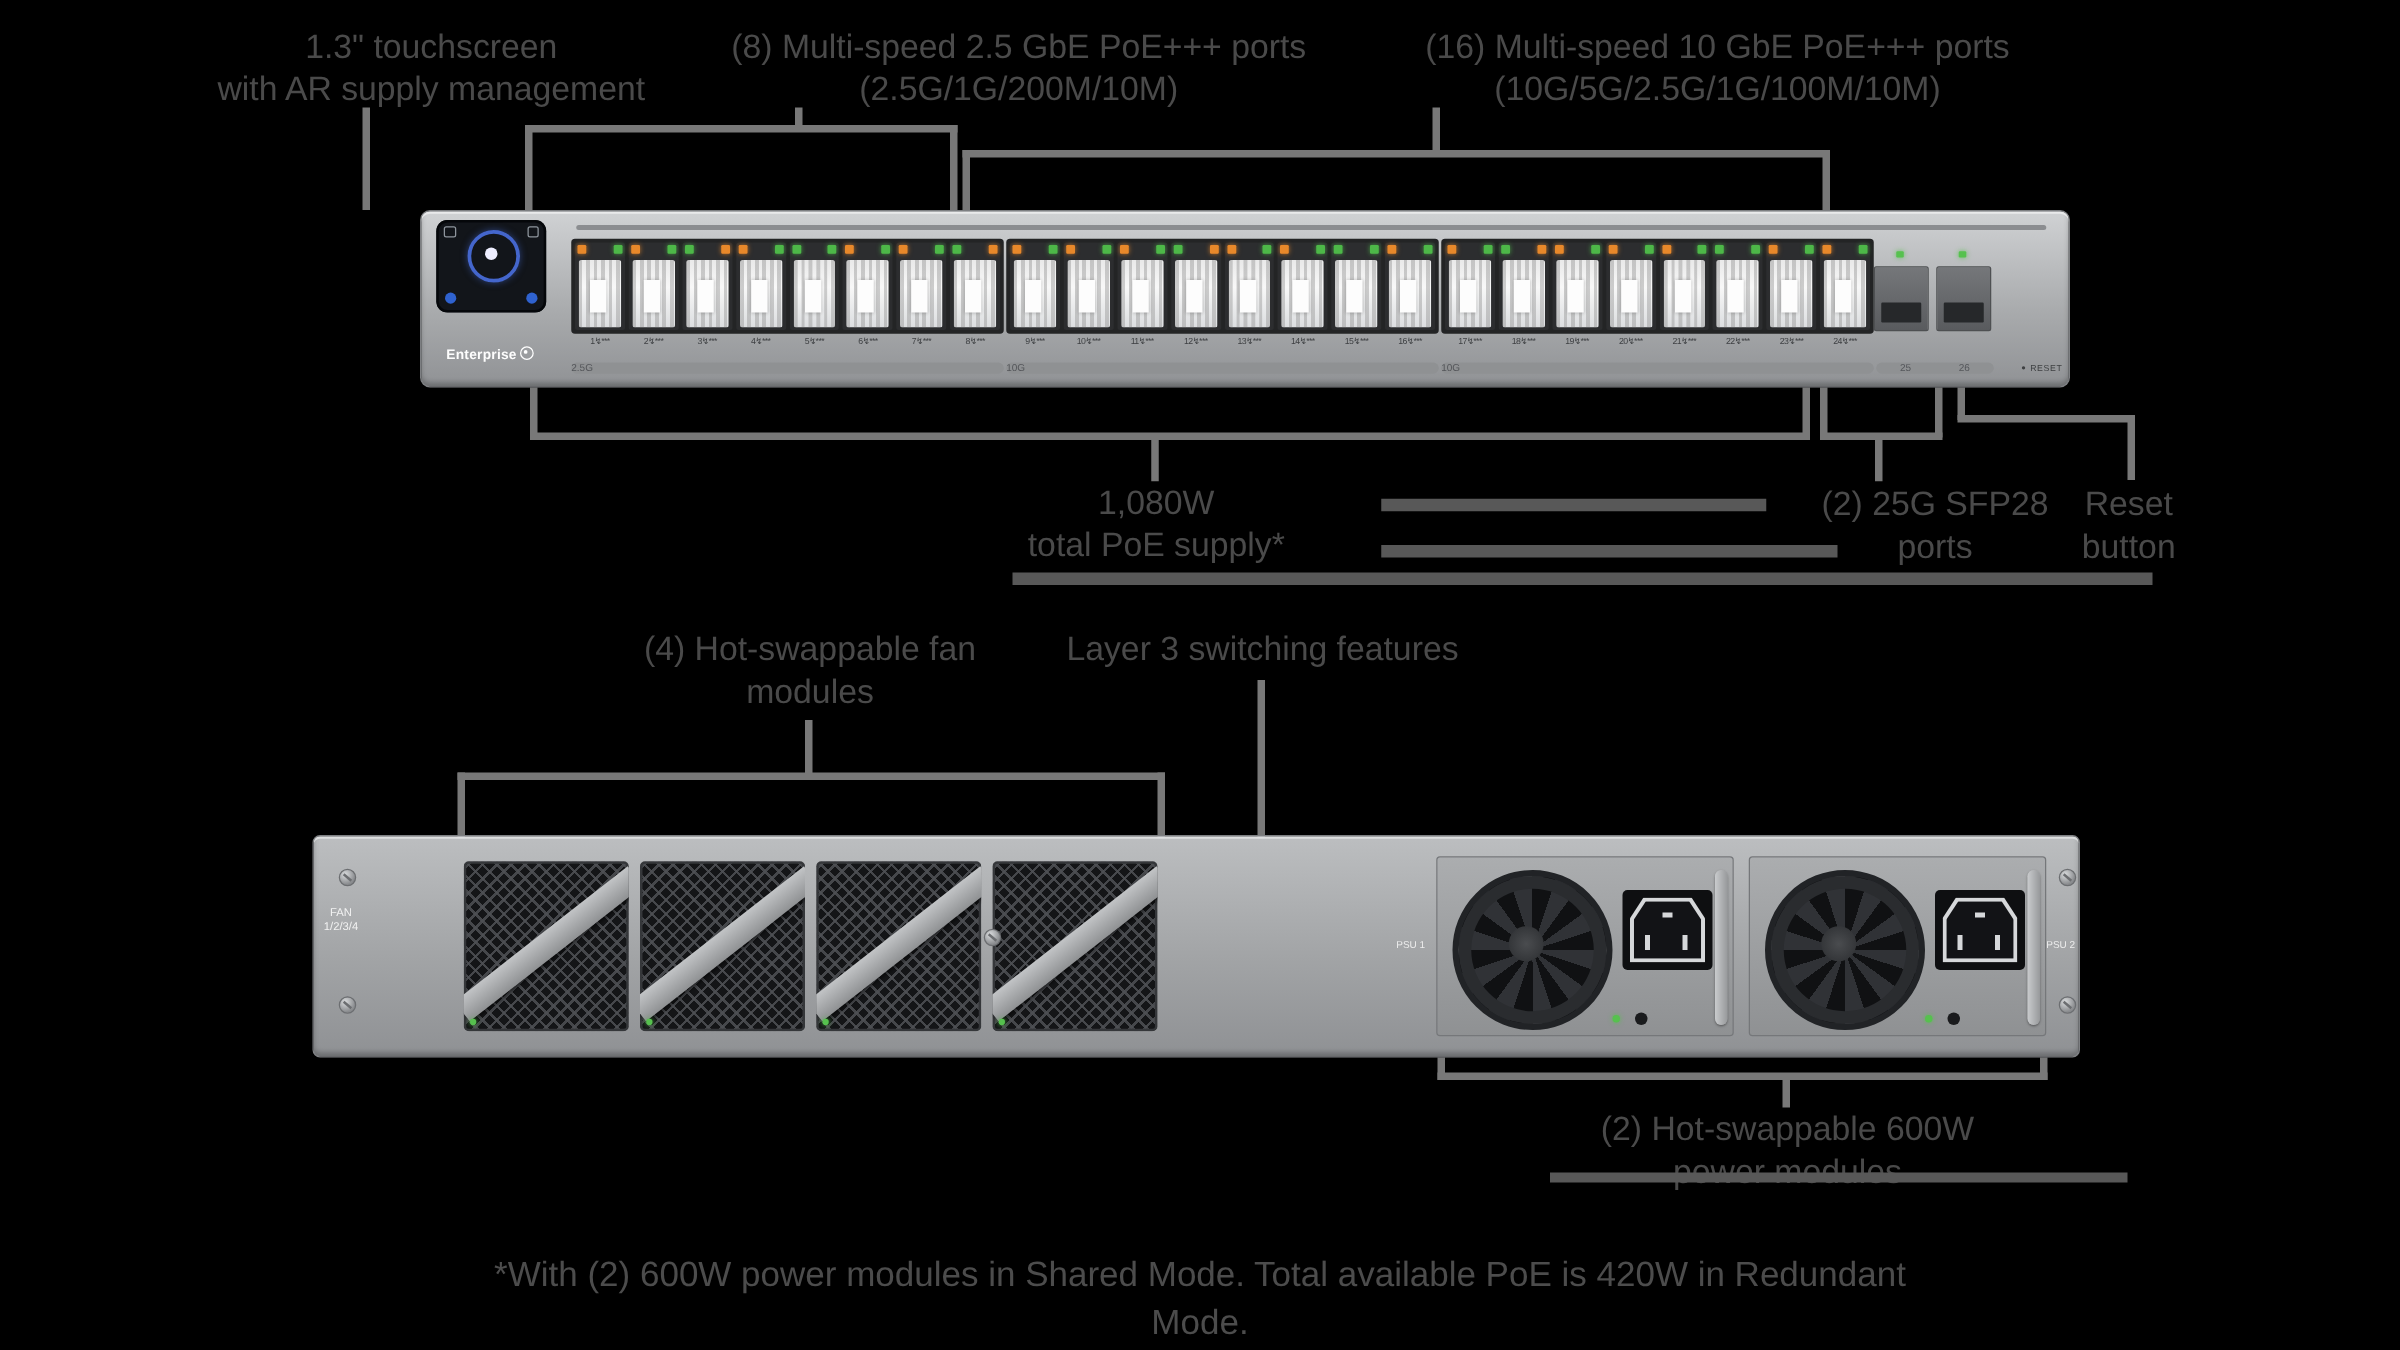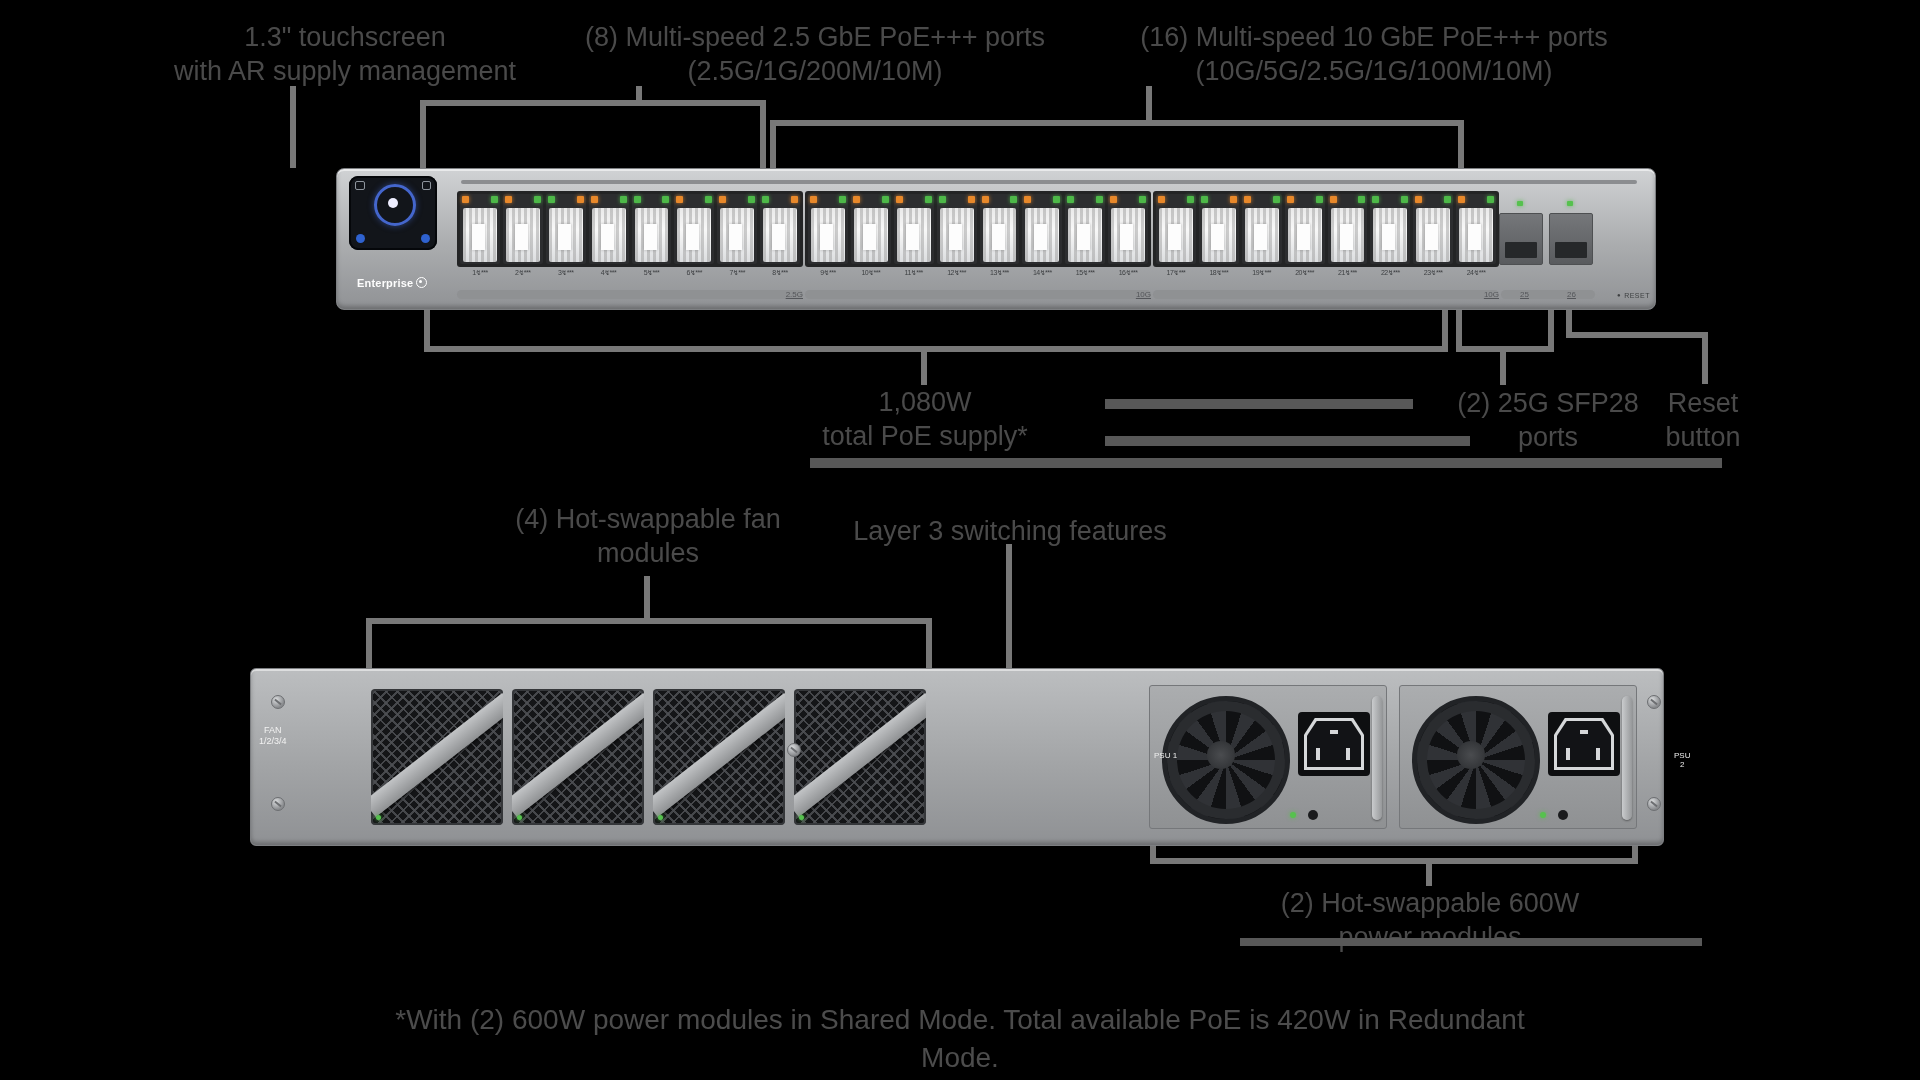--- a/index.html
+++ b/index.html
@@ -9,21 +9,21 @@
   
   .clabel{position:absolute;text-align:center;color:#4a4a4a;font-size:27px;line-height:34px;font-weight:normal;}
   .clabel span{display:block;}
   #lbl-touchscreen{left:95px;top:20px;width:500px;}
   #lbl-ports8{left:565px;top:20px;width:500px;}
   #lbl-ports16{left:1124px;top:20px;width:500px;}
   #lbl-poe{left:775px;top:385px;width:300px;}
   #lbl-sfp{left:1418px;top:386px;width:260px;}
   #lbl-reset{left:1578px;top:386px;width:250px;}
   #lbl-fans{left:398px;top:502px;width:500px;}
-  #lbl-l3{left:760px;top:514px;width:500px;}
+  #lbl-l3{left:760px;top:502px;width:500px;}
   #lbl-psu{left:1180px;top:886px;width:500px;}
   #footnote{position:absolute;left:360px;top:1001px;width:1200px;text-align:center;
             color:#4c4c4c;font-size:28px;line-height:38px;}
 
   
   .cl{position:absolute;background:#787878;}
   
   .band{position:absolute;background:#585858;}
 
   
@@ -61,21 +61,21 @@
               box-shadow:0 0 3px rgba(0,0,0,.25);}
   .led{position:absolute;top:2px;left:2px;width:7px;height:7px;border-radius:1px;}
   .led.r{left:auto;right:2px;}
   .lo{background:#e8882a;box-shadow:0 0 4px rgba(232,136,42,.8);}
   .lg{background:#4db848;box-shadow:0 0 4px rgba(77,184,72,.8);}
 
   .plabels{position:absolute;top:100px;width:346px;display:flex;gap:3px;padding:0 3px;box-sizing:border-box;}
   .plabels span{flex:1;font-size:7px;color:#3e4043;text-align:center;letter-spacing:-.5px;}
 
   .strip{position:absolute;top:121px;height:9px;background:#8f9193;border-radius:5px;
-         text-align:right;font-size:8px;line-height:9px;color:#54565a;text-decoration:underline;}
+         text-align:left;font-size:8px;line-height:9px;color:#54565a;}
   .st1{left:120px;width:346px;} .st2{left:468px;width:346px;} .st3{left:816px;width:346px;}
   .st4{left:1164px;width:94px;display:flex;justify-content:space-around;}
 
   .sfp{position:absolute;top:44px;width:44px;height:52px;border:1px solid #4e5052;border-radius:2px;
        background:linear-gradient(#75777a,#595b5e);box-sizing:border-box;}
   .sfp:after{content:"";position:absolute;left:5px;bottom:6px;right:5px;height:16px;background:#26282a;border-radius:1px;}
   .sfp1{left:1162px;} .sfp2{left:1212px;}
   .sfpled{position:absolute;top:32px;width:6px;height:5px;background:#56c14e;border-radius:1px;
           box-shadow:0 0 4px rgba(86,193,78,.9);}
   .sl1{left:1180px;} .sl2{left:1230px;}
@@ -119,21 +119,21 @@
   .psu .pin{position:absolute;background:#d6d8da;}
   .psu .pin.p1{left:180px;top:44px;width:8px;height:4px;}
   .psu .pin.p2{left:166px;top:62px;width:4px;height:12px;}
   .psu .pin.p3{left:196px;top:62px;width:4px;height:12px;}
   .psu .pled{position:absolute;left:140px;bottom:10px;width:6px;height:6px;border-radius:50%;background:#56c14e;
              box-shadow:0 0 4px rgba(86,193,78,.9);}
   .psu .pswitch{position:absolute;left:158px;bottom:8px;width:10px;height:10px;border-radius:50%;background:#1a1b1d;}
   .psu .handle{position:absolute;right:4px;top:10px;width:10px;height:124px;border-radius:5px;
                background:linear-gradient(90deg,#c9cbcd,#97999b);box-shadow:0 1px 2px rgba(0,0,0,.4);}
   .psu1{left:898px;} .psu2{left:1148px;}
-  .psutag{position:absolute;color:#ededed;font-size:8px;margin-left:37px;}
+  .psutag{position:absolute;color:#ededed;font-size:8px;}
   #psutag1{left:866px;top:82px;} #psutag2{left:1386px;top:82px;text-align:center;}
 </style>
 </head>
 <body>
 
 <div id="canvas">
 
   <div class="clabel" id="lbl-touchscreen">
     <span>1.3" touchscreen</span>
     <span>with AR supply management</span>

